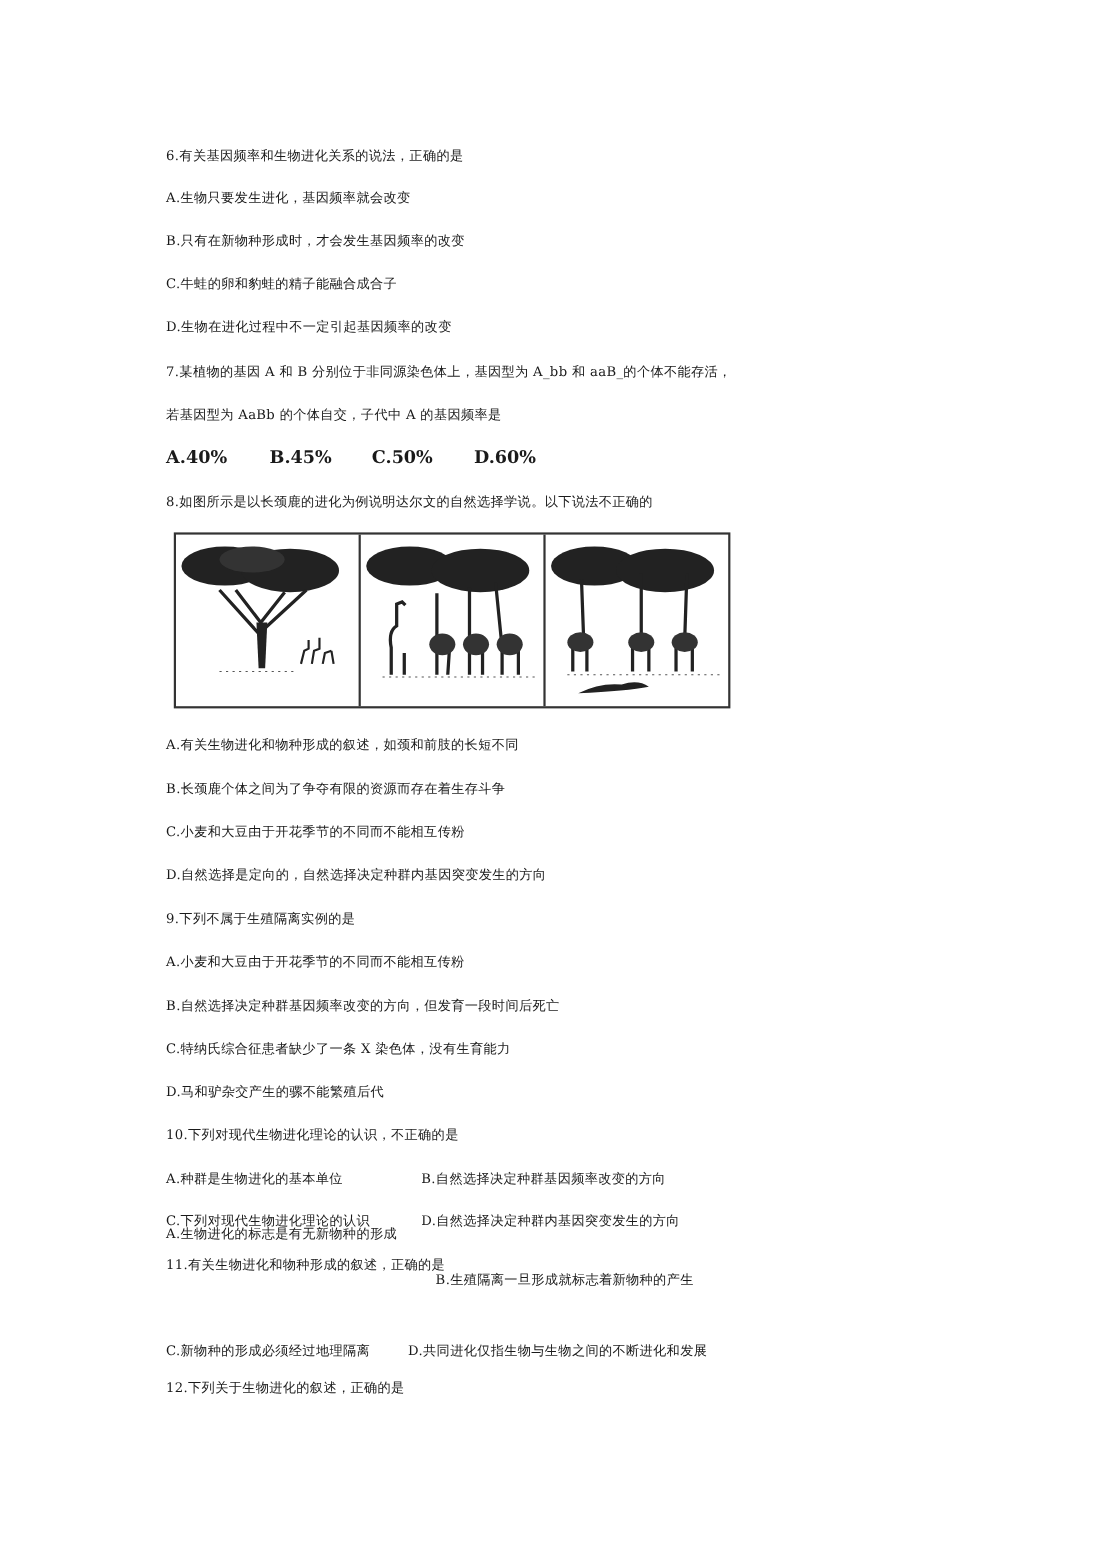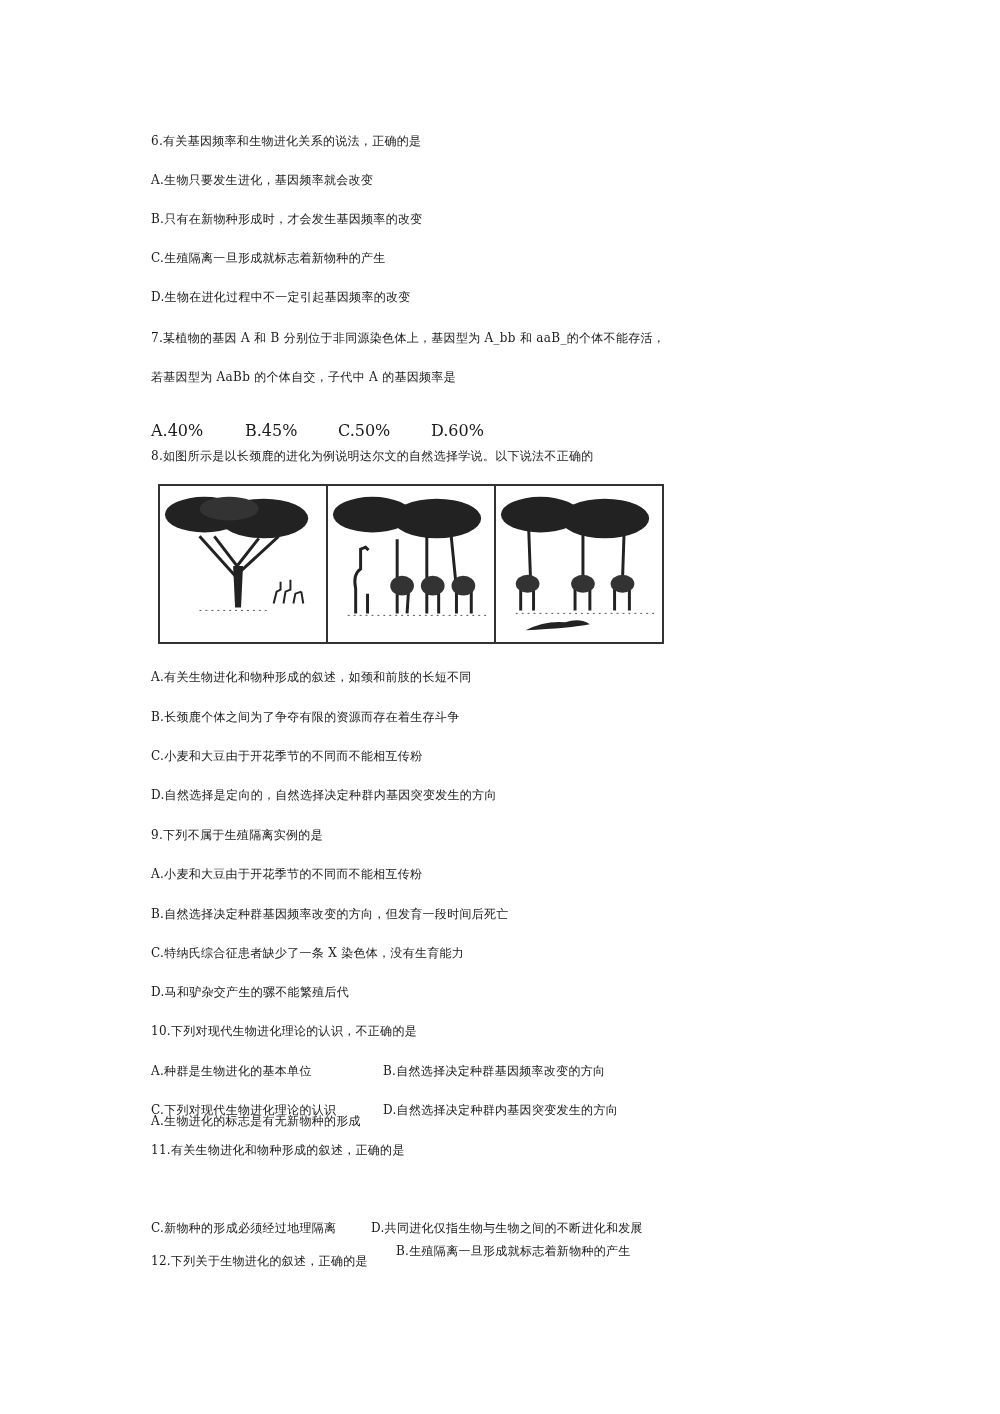--- a/index.html
+++ b/index.html
@@ -1,34 +1,34 @@
 <!DOCTYPE html>
 <html><head>
 <meta charset="utf-8">
 <style>
   html, body { margin:0; padding:0; background:#ffffff; }
   body { width:1000px; height:1414px; position:relative; overflow:hidden;
          font-family:"DejaVu Serif","Liberation Serif",serif; color:#1a1a1a; }
   .line { position:absolute; left:151px; font-size:12px; line-height:20px; white-space:nowrap; letter-spacing:0.3px; }
   .opt4 { position:absolute; left:151px; font-size:16px; line-height:20px; white-space:nowrap; }
-  .opt4 span { position:absolute; top:15px; }
+  .opt4 span { position:absolute; top:0;font-weight:bold; }
   .figure { position:absolute; left:158px; top:484px; width:506px; height:160px; border:2px solid #333; display:flex; box-sizing:border-box; background:#fff; }
   .panel { flex:1; border-right:2px solid #333; position:relative; overflow:hidden; }
   .panel:last-child { border-right:none; }
   .panel svg { width:100%; height:100%; display:block; }
 </style>
 </head>
 <body>
 
 <div>
 
   <div class="line" style="top:131px">6.有关基因频率和生物进化关系的说法，正确的是</div>
   <div class="line" style="top:170px">A.生物只要发生进化，基因频率就会改变</div>
   <div class="line" style="top:209px">B.只有在新物种形成时，才会发生基因频率的改变</div>
-  <div class="line" style="top:248px">C.生殖隔离一旦形成就标志着新物种的产生</div>
+  <div class="line" style="top:248px">C.牛蛙的卵和豹蛙的精子能融合成合子</div>
   <div class="line" style="top:287px">D.生物在进化过程中不一定引起基因频率的改变</div>
 
   <div class="line" style="top:328px">7.某植物的基因 A 和 B 分别位于非同源染色体上，基因型为 A_bb 和 aaB_的个体不能存活，</div>
   <div class="line" style="top:367px">若基因型为 AaBb 的个体自交，子代中 A 的基因频率是</div>
   <div class="opt4" style="top:406px;width:500px">
     <span style="left:0">A.40%</span>
     <span style="left:94px">B.45%</span>
     <span style="left:187px">C.50%</span>
     <span style="left:280px">D.60%</span>
   </div>
@@ -85,18 +85,18 @@
   <div class="line" style="top:982px">D.马和驴杂交产生的骡不能繁殖后代</div>
 
   <div class="line" style="top:1021px">10.下列对现代生物进化理论的认识，不正确的是</div>
   <div class="line" style="top:1061px">A.种群是生物进化的基本单位</div>
   <div class="line" style="top:1061px;left:383px">B.自然选择决定种群基因频率改变的方向</div>
   <div class="line" style="top:1100px">C.下列对现代生物进化理论的认识</div>
   <div class="line" style="top:1100px;left:383px">D.自然选择决定种群内基因突变发生的方向</div>
 
   <div class="line" style="top:1140px">11.有关生物进化和物种形成的叙述，正确的是</div>
   <div class="line" style="top:1111px">A.生物进化的标志是有无新物种的形成</div>
-  <div class="line" style="top:1241px;left:396px">B.生殖隔离一旦形成就标志着新物种的产生</div>
+  <div class="line" style="top:1153px;left:396px">B.生殖隔离一旦形成就标志着新物种的产生</div>
   <div class="line" style="top:1218px">C.新物种的形成必须经过地理隔离</div>
   <div class="line" style="top:1218px;left:371px">D.共同进化仅指生物与生物之间的不断进化和发展</div>
 
   <div class="line" style="top:1251px">12.下列关于生物进化的叙述，正确的是</div>
 </div>
 
 </body></html>

